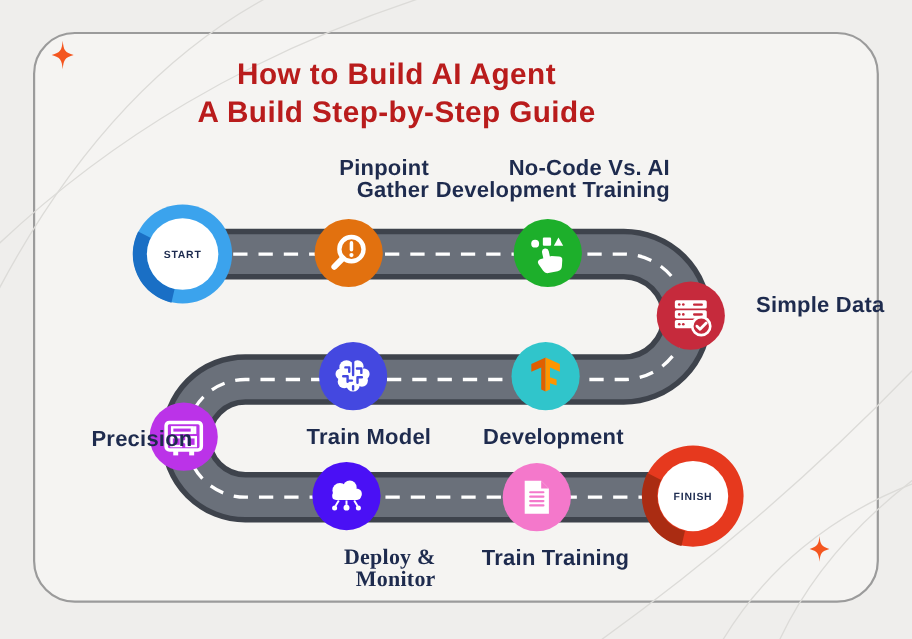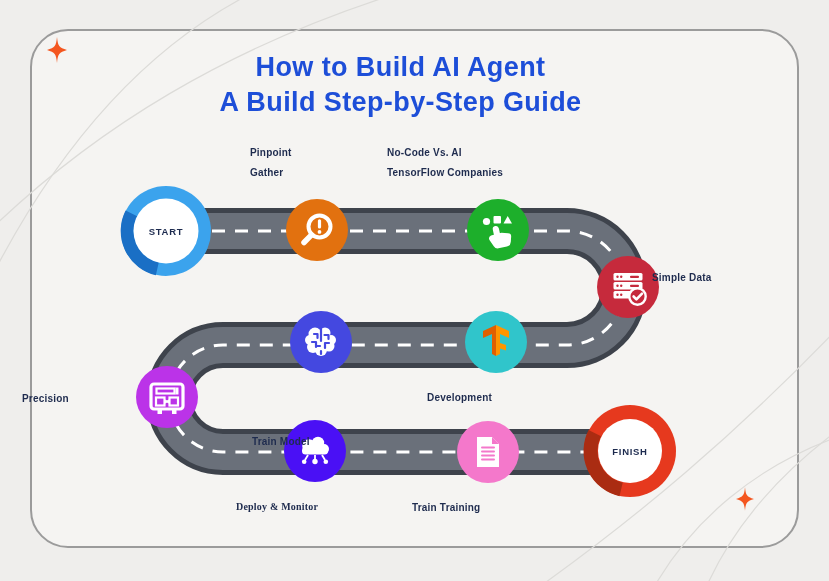--- a/index.html
+++ b/index.html
@@ -10,33 +10,33 @@
     position:relative;overflow:hidden;
   }
   .stage{position:absolute;inset:0;width:829px;height:581px;}
   .card{
     position:absolute;left:30px;top:29px;width:765px;height:515px;
     background:#f5f4f2;border:2px solid #9b9b9b;border-radius:38px;
   }
   .decor-svg,.main-svg{position:absolute;left:0;top:0;width:829px;height:581px;}
   .title{
     position:absolute;left:30px;top:50px;width:661px;
-    text-align:center;color:#1d4ed8;font-size:27px;font-weight:700;
-    line-height:35px;letter-spacing:.4px;margin-left:40px;
+    text-align:center;color:#b91c1c;font-size:27px;font-weight:700;
+    line-height:35px;letter-spacing:.4px;
   }
   .lbl{
-    position:absolute;color:#1e2b4e;font-size:10px;font-weight:600;
-    line-height:20px;text-align:left;letter-spacing:.2px;
+    position:absolute;color:#1e2b4e;font-size:20px;font-weight:600;
+    line-height:20px;text-align:right;letter-spacing:.2px;
   }
   .lbl-pinpoint{left:250px;top:143px;width:140px;}
   .lbl-nocode{left:387px;top:143px;width:222px;}
   .lbl-gather{left:652px;top:268px;width:152px;}
-  .lbl-train{left:252px;top:388px;width:140px;margin-top:44px;}
+  .lbl-train{left:252px;top:388px;width:140px;}
   .lbl-tensorflow{left:427px;top:388px;width:140px;}
-  .lbl-precision{left:22px;top:389px;width:140px;}
+  .lbl-precision{left:35px;top:389px;width:140px;}
   .lbl-deploy{left:236px;top:497px;width:160px;font-family:Liberation Serif, serif;}
   .lbl-usertraining{left:412px;top:498px;width:160px;}
   .marker-text{font-size:9.5px;font-weight:700;letter-spacing:.7px;}
 </style>
 </head>
 <body>
 
 <div class="stage">
 
   <div class="card"></div>
@@ -203,21 +203,21 @@
       <text class="marker-text" y="3.5" text-anchor="middle" fill="#1d2b4f">FINISH</text>
     </g>
   </svg>
 
   <div class="lbl lbl-pinpoint">
     <div>Pinpoint</div>
     <div>Gather</div>
   </div>
   <div class="lbl lbl-nocode">
     <div>No-Code Vs. AI</div>
-    <div>TensorFlow Companies</div>
+    <div>Development Training</div>
   </div>
   <div class="lbl lbl-gather">
     <div>Simple Data</div>
   </div>
   <div class="lbl lbl-train">
     <div>Train Model</div>
   </div>
   <div class="lbl lbl-tensorflow">
     <div>Development</div>
   </div>

